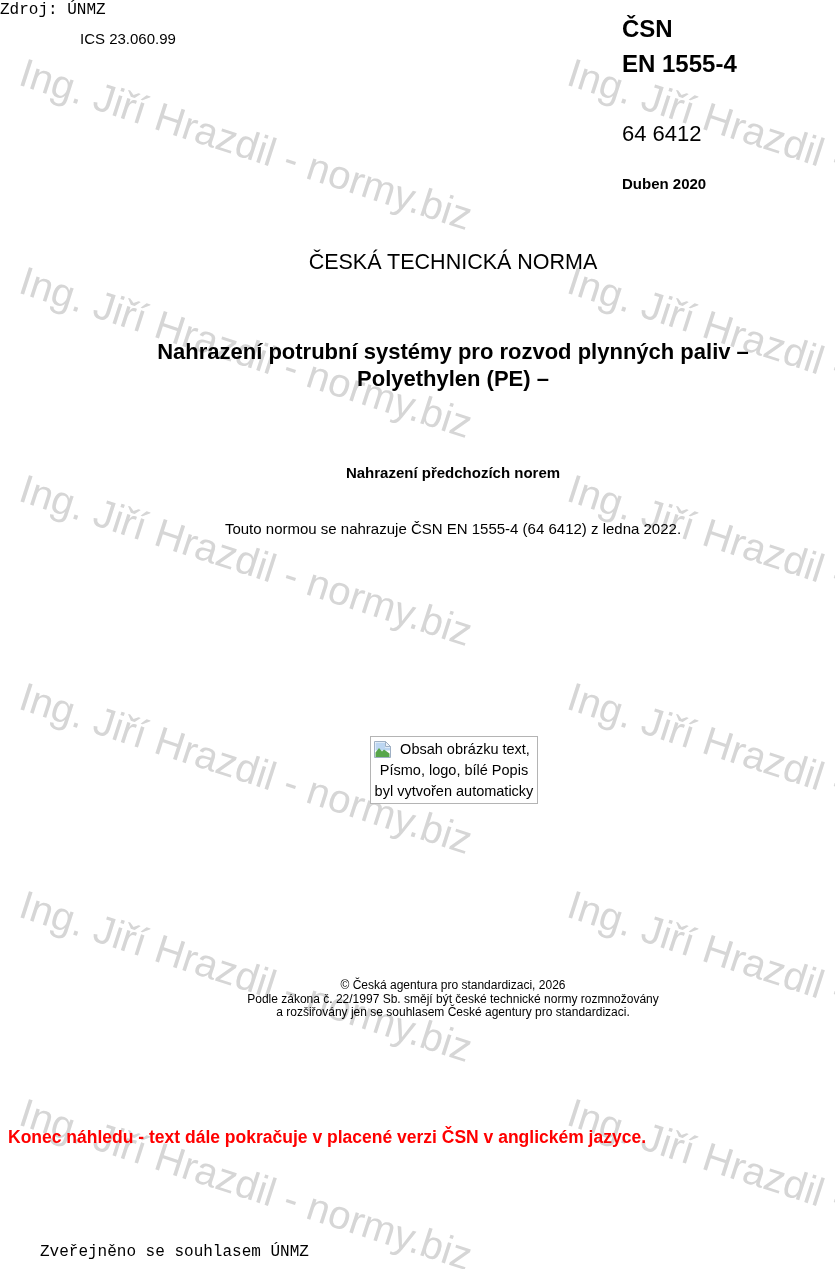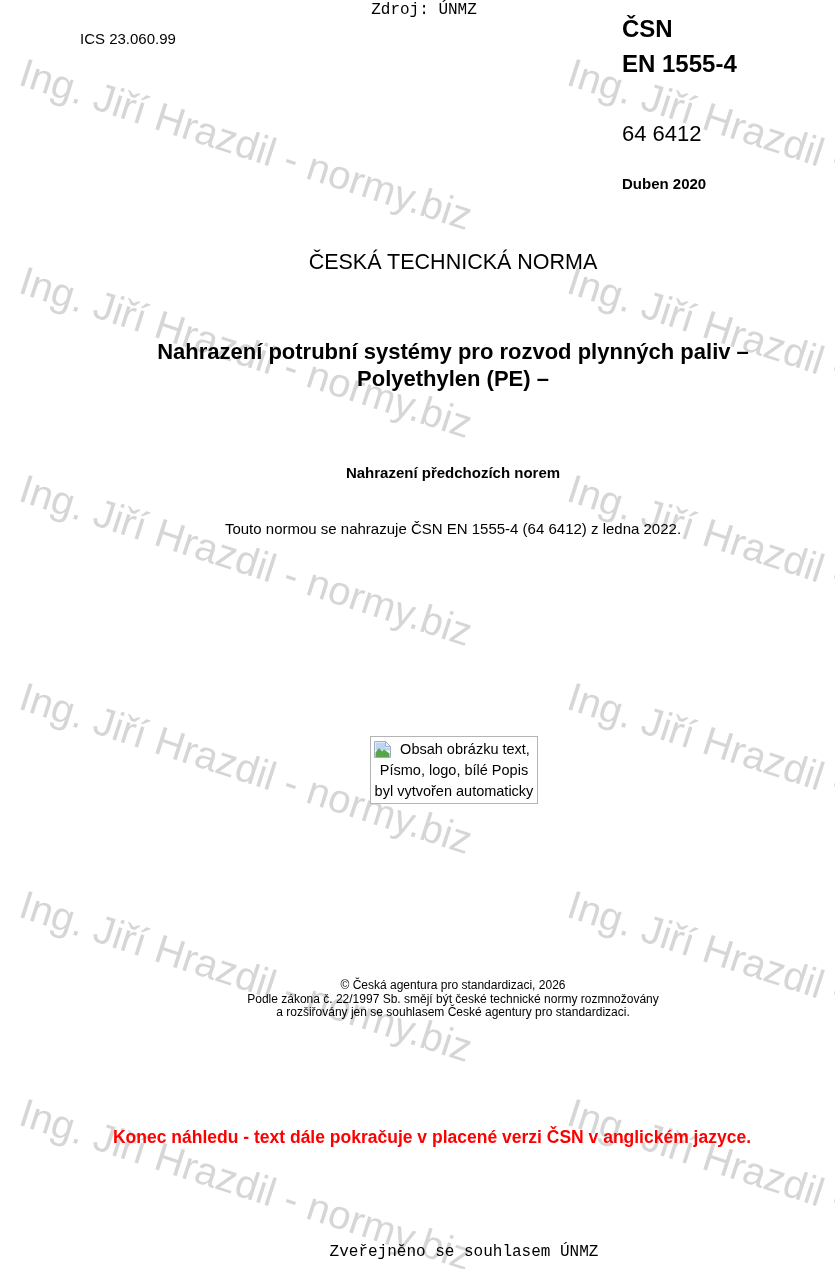--- a/index.html
+++ b/index.html
@@ -20,21 +20,21 @@
     white-space:nowrap;
     transform:rotate(18deg);
     transform-origin:left top;
     pointer-events:none;
     user-select:none;
   }
   
   .abs{position:absolute;z-index:1;}
   .mono{font-family:"Liberation Mono", monospace;}
   .center-strip{left:72px;width:762px;text-align:center;}
-  .full-center{left:12px;width:824px;text-align:center;}
+  .full-center{left:0;width:824px;text-align:left;}
 
   .src-top{top:1px;font-size:16px;line-height:18px;}
   .ics{left:80px;top:30px;font-size:15px;}
 
   .desig{left:622px;top:11px;font-size:24px;font-weight:bold;line-height:35px;}
   .class-code{left:622px;top:121px;font-size:22px;}
   .issue-date{left:622px;top:175px;font-size:15px;font-weight:bold;}
 
   .norm-type{top:250px;font-size:21.5px;line-height:25px;}
   .doc-title{top:338px;font-size:22px;font-weight:bold;line-height:27px;}

